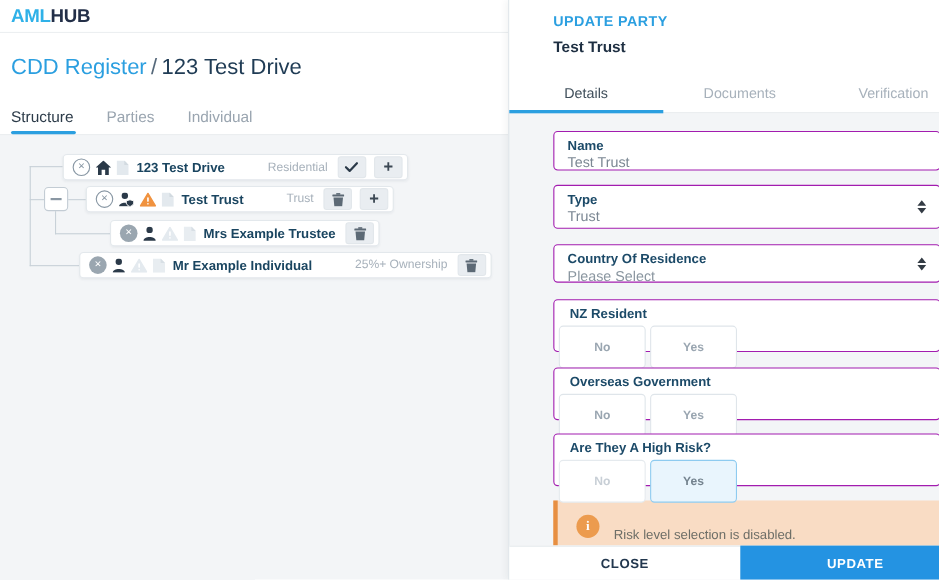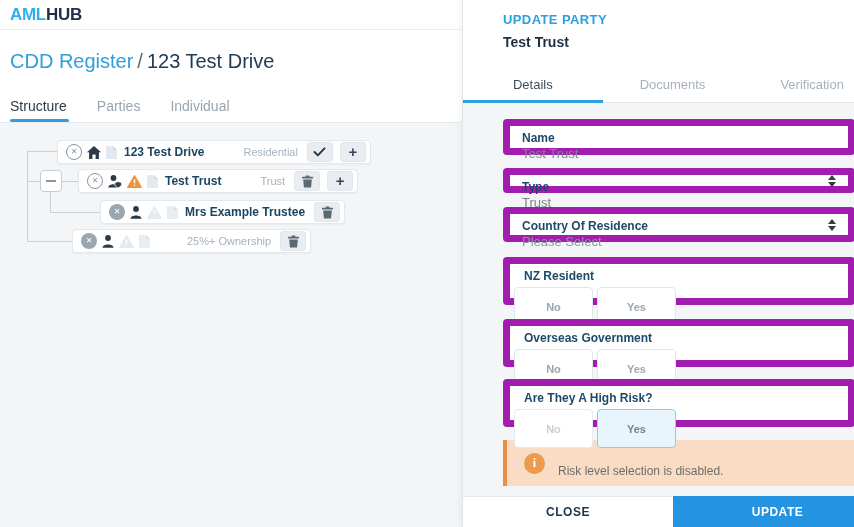--- a/index.html
+++ b/index.html
@@ -50,21 +50,21 @@
   .panel-header { position:absolute; left:0; top:0; right:0; height:103px; background:#fff; }
   .panel-title { position:absolute; left:40px; top:12px; font-size:13px; font-weight:bold; letter-spacing:0.4px; color:#2b9fe0; }
   .panel-subtitle { position:absolute; left:40px; top:34px; font-size:14px; font-weight:bold; color:#1e2f42; }
   .panel-tabs { position:absolute; left:0; right:0; bottom:0; height:36px; display:flex; border-bottom:1px solid #e6eaed; }
   .ptab { width:140px; display:flex; align-items:center; justify-content:center; font-size:13px; color:#a7b1bb;
     position:relative; cursor:pointer; }
   .ptab.active { color:#3f4e5a; }
   .ptab.active::after { content:""; position:absolute; left:0; right:0; bottom:-1px; height:3px; background:#2b9fe0; }
 
   .panel-body { position:absolute; left:0; right:0; top:103px; bottom:31px; overflow:hidden; }
-  .card { background:#fff; border:7px solid #a21caf; border-radius:4px; margin-left:40px; margin-right:27px; position:relative; }
+  .card { background:#fff; border:1px solid #a21caf; border-radius:4px; margin-left:40px; margin-right:27px; position:relative; }
   .card.fld { padding:5px 12px 6px 12px; }
   .fld-label { font-size:12px; font-weight:bold; color:#1c4a68; }
   .fld-value { font-size:13px; color:#7b8793; margin-top:1px; }
   .fld-value.placeholder { color:#8a96a0; }
   .updown { position:absolute; right:12px; top:50%; transform:translateY(-50%); display:flex; flex-direction:column; gap:2px; cursor:pointer; }
   .updown i { width:0; height:0; border-left:4px solid transparent; border-right:4px solid transparent; display:block; }
   .updown .up { border-bottom:5px solid #333b44; }
   .updown .dn { border-top:5px solid #333b44; }
 
   .card.tgl { padding:5px 4px 6px 4px; height:48px; }
@@ -227,20 +227,21 @@
             <rect x="7.2" y="4.6" width="1.6" height="4.6" rx="0.8" fill="#fff"></rect>
             <rect x="7.2" y="10.3" width="1.6" height="1.6" rx="0.8" fill="#fff"></rect>
           </svg>
       </span>
       <span class="nicon">
         <svg width="11" height="13" viewBox="0 0 11 13">
             <path d="M0 0 H7 L11 4 V13 H0 Z" fill="#e8edf1"></path>
             <path d="M7 0 L11 4 H7 Z" fill="#d8dfe5"></path>
           </svg>
       </span>
+      <span class="nname">Mr Example Individual</span>
       <span class="ntag">25%+ Ownership</span>
       <span class="nbtn">
         <svg width="11" height="13" viewBox="0 0 12 13">
             <rect x="4" y="0" width="4" height="1.6" fill="#5c6975"></rect>
             <rect x="0" y="1.4" width="12" height="1.9" rx="0.6" fill="#5c6975"></rect>
             <path d="M1.3 4.3 H10.7 L9.9 13 H2.1 Z" fill="#5c6975"></path>
           </svg>
       </span>
     </div>
   </div>
@@ -256,21 +257,21 @@
       </div>
     </div>
 
     <div class="panel-body">
 
       <div class="card fld" style="margin-top:16px; height:36px;">
         <div class="fld-label">Name</div>
         <div class="fld-value">Test Trust</div>
       </div>
 
-      <div class="card fld" style="margin-top:13px; height:18px;">
+      <div class="card fld" style="margin-top:13px; height:40px;">
         <div class="fld-label">Type</div>
         <div class="fld-value">Trust</div>
         <span class="updown">
             <i class="up"></i>
             <i class="dn"></i>
           </span>
       </div>
 
       <div class="card fld" style="margin-top:14px; height:35px;">
         <div class="fld-label">Country Of Residence</div>

